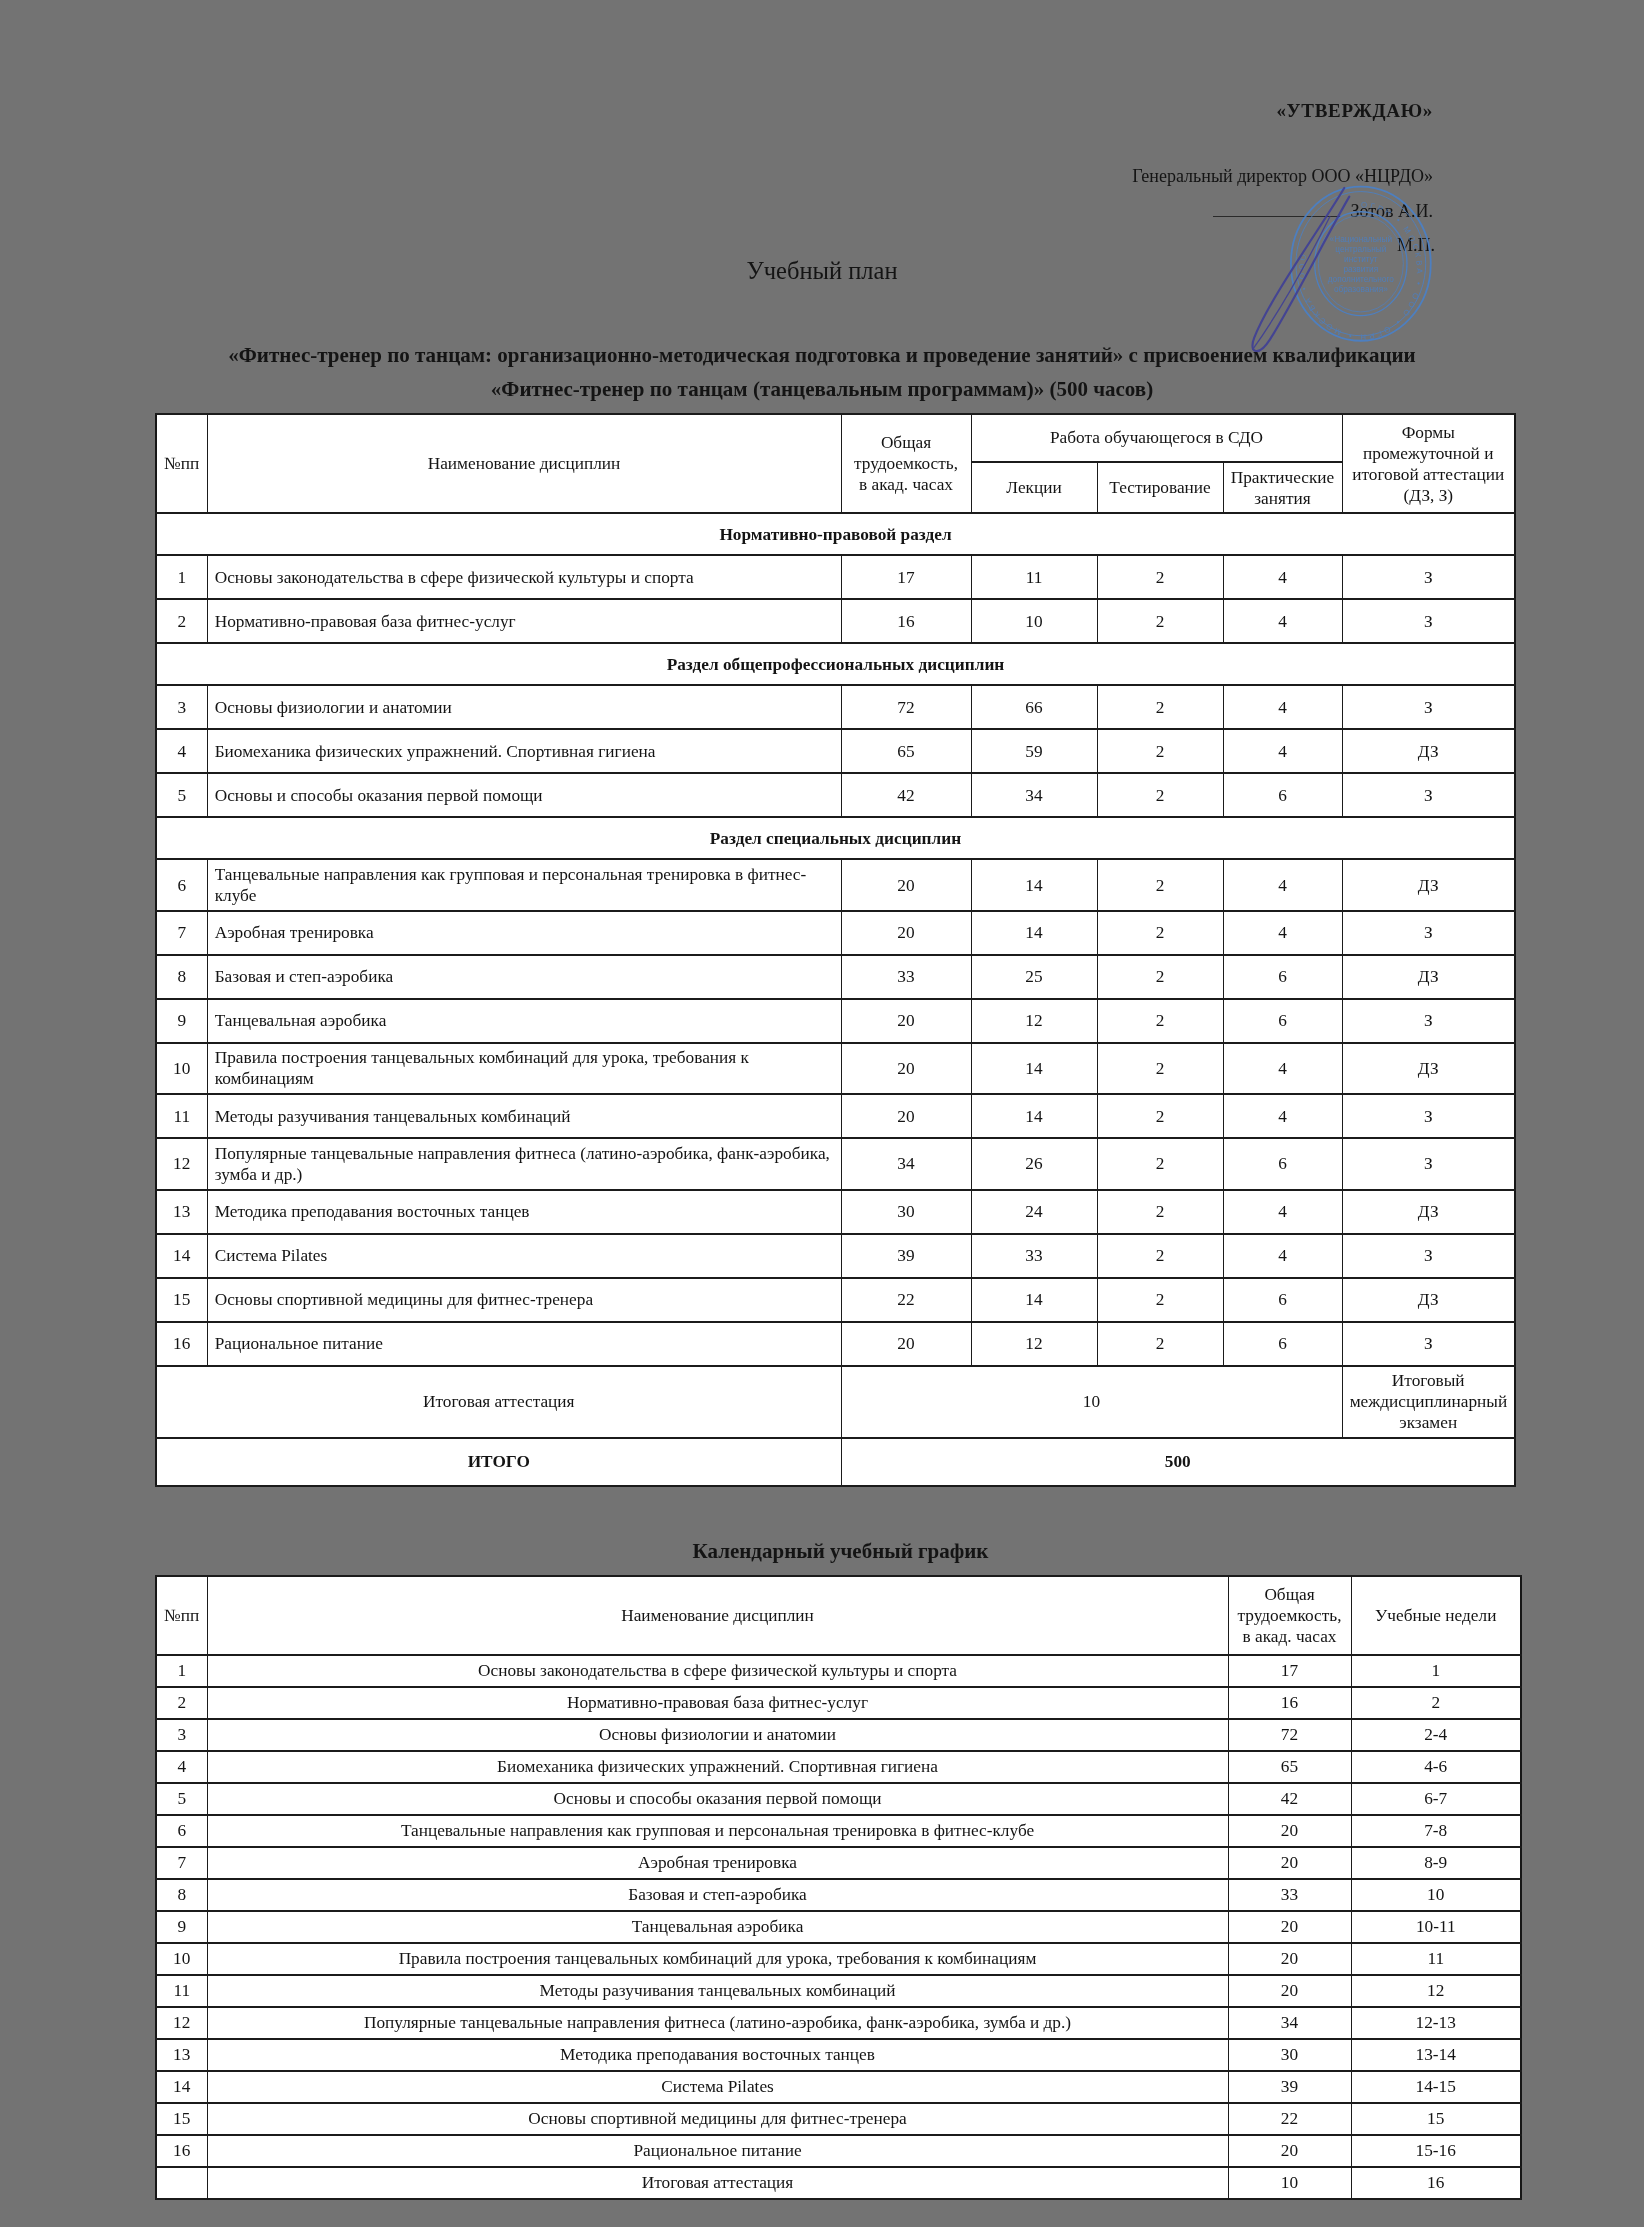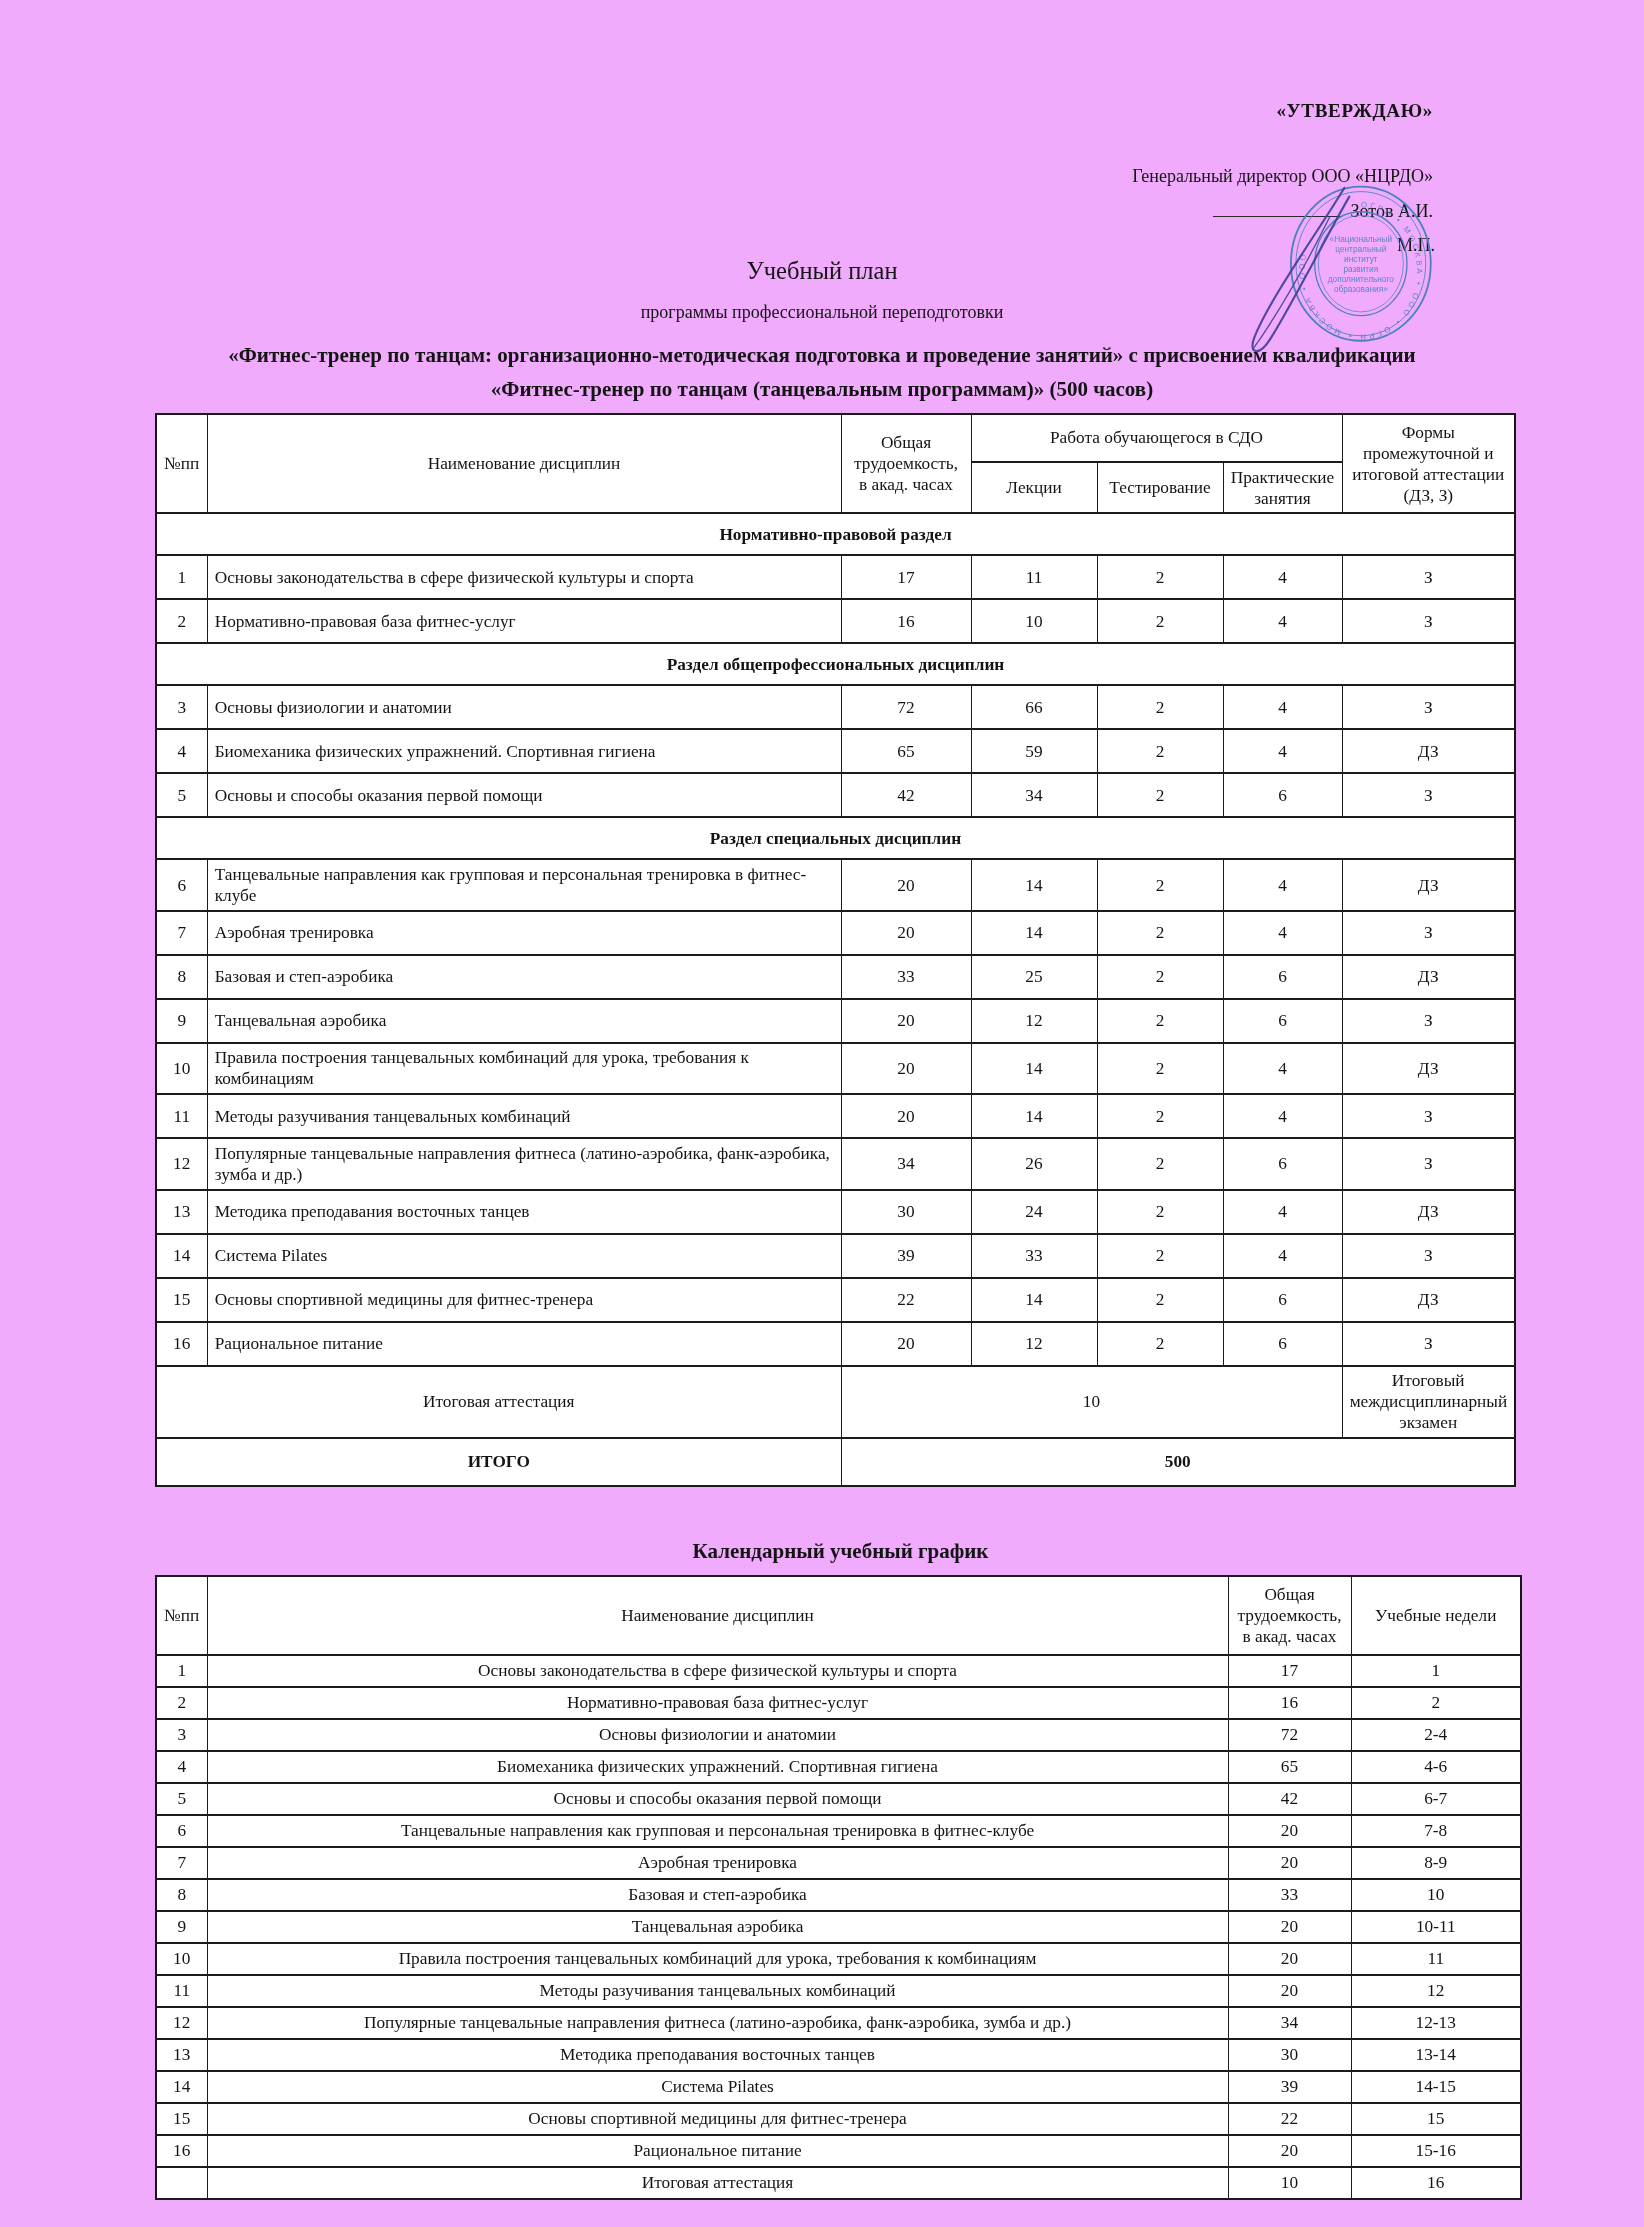--- a/index.html
+++ b/index.html
@@ -1,21 +1,21 @@
 <!DOCTYPE html>
 <html style="font-size:11.5px"><head>
 <meta charset="utf-8">
 <style>
   * { box-sizing: border-box; }
   html,body { margin:0; padding:0; background:#ffffff; }
   .page {
     position: relative;
     width: 1644px;
     height: 2227px;
-    background: #f0abfc;
+    background: #737373;
     font-family: "Liberation Serif", serif;
     color: #141414;
     overflow: hidden;
   }
 
   
   .approve-label { position:absolute; top:100px; right:211px; font-size:19px; font-weight:bold; letter-spacing:0.7px; }
   .director-line { position:absolute; top:166px; right:211px; font-size:18px; }
   .sig-row { position:absolute; top:199px; right:211px; font-size:18px; }
   .sig-line { display:inline-block; width:128px; height:1em; border-bottom:1.4px solid #2a2a2a; margin-right:10px; }
@@ -92,21 +92,20 @@
       <text class="inner-line" x="195" y="149" fill="#4d7fc0">дополнительного</text>
       <text class="inner-line" x="195" y="163" fill="#4d7fc0">образования»</text>
     </g>
     <g fill="none" stroke-linecap="round" opacity="0.9">
       <path d="M 172 18 C 140 72, 68 172, 47 226 C 39 247, 53 253, 69 228 C 97 184, 150 80, 179 30" stroke-width="3" stroke="#3f3f96"></path>
       <path d="M 152 58 C 122 118, 82 190, 45 242" stroke-width="1.8" stroke="#3f3f96"></path>
     </g>
   </svg>
 
   <div class="doc-title">Учебный план</div>
-  <div class="doc-subtitle">программы профессиональной переподготовки</div>
   <div class="program-title">
     <div>«Фитнес-тренер по танцам: организационно-методическая подготовка и проведение занятий» с присвоением квалификации</div>
     <div>«Фитнес-тренер по танцам (танцевальным программам)» (500 часов)</div>
   </div>
 
   <table class="curriculum">
     <colgroup>
       <col style="width:51px">
         <col style="width:634px">
         <col style="width:130px">

